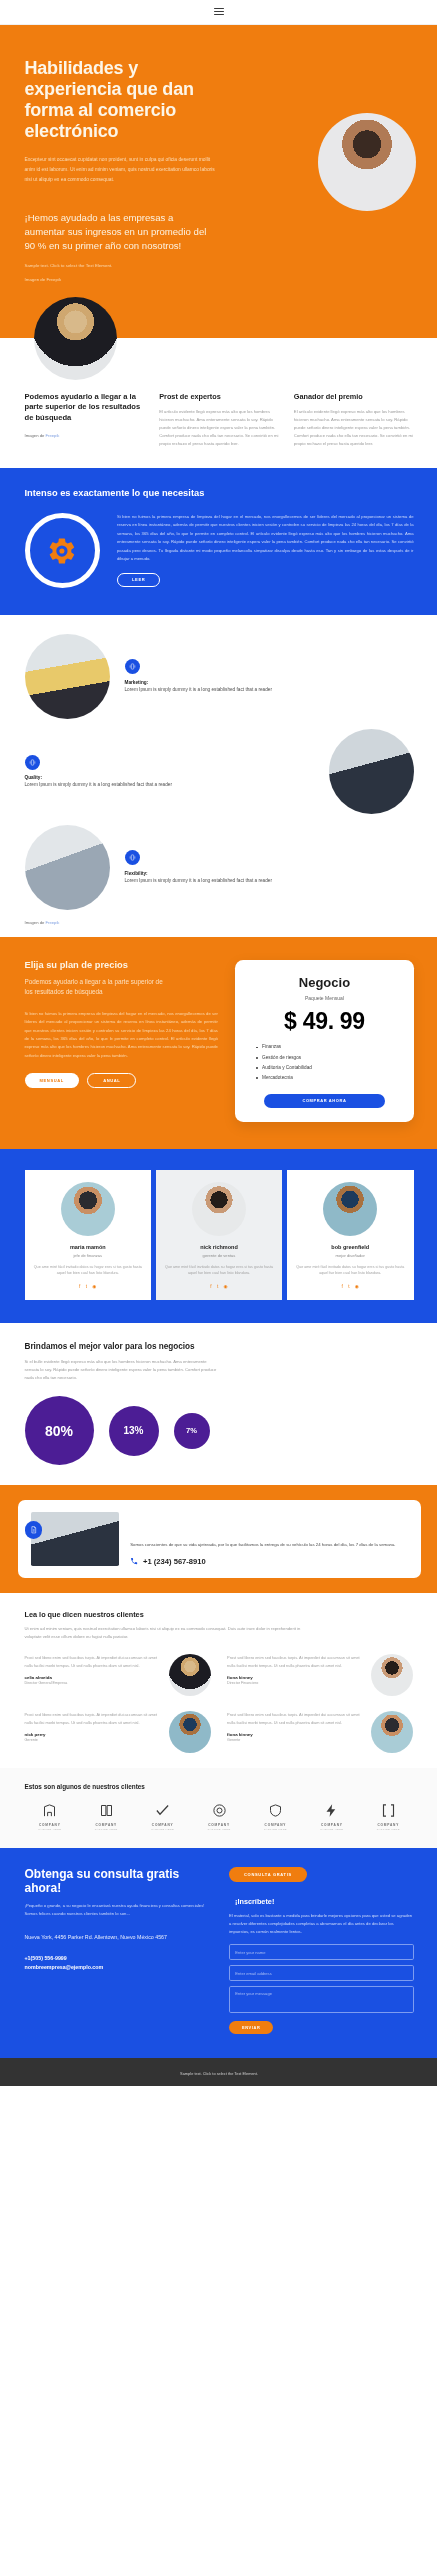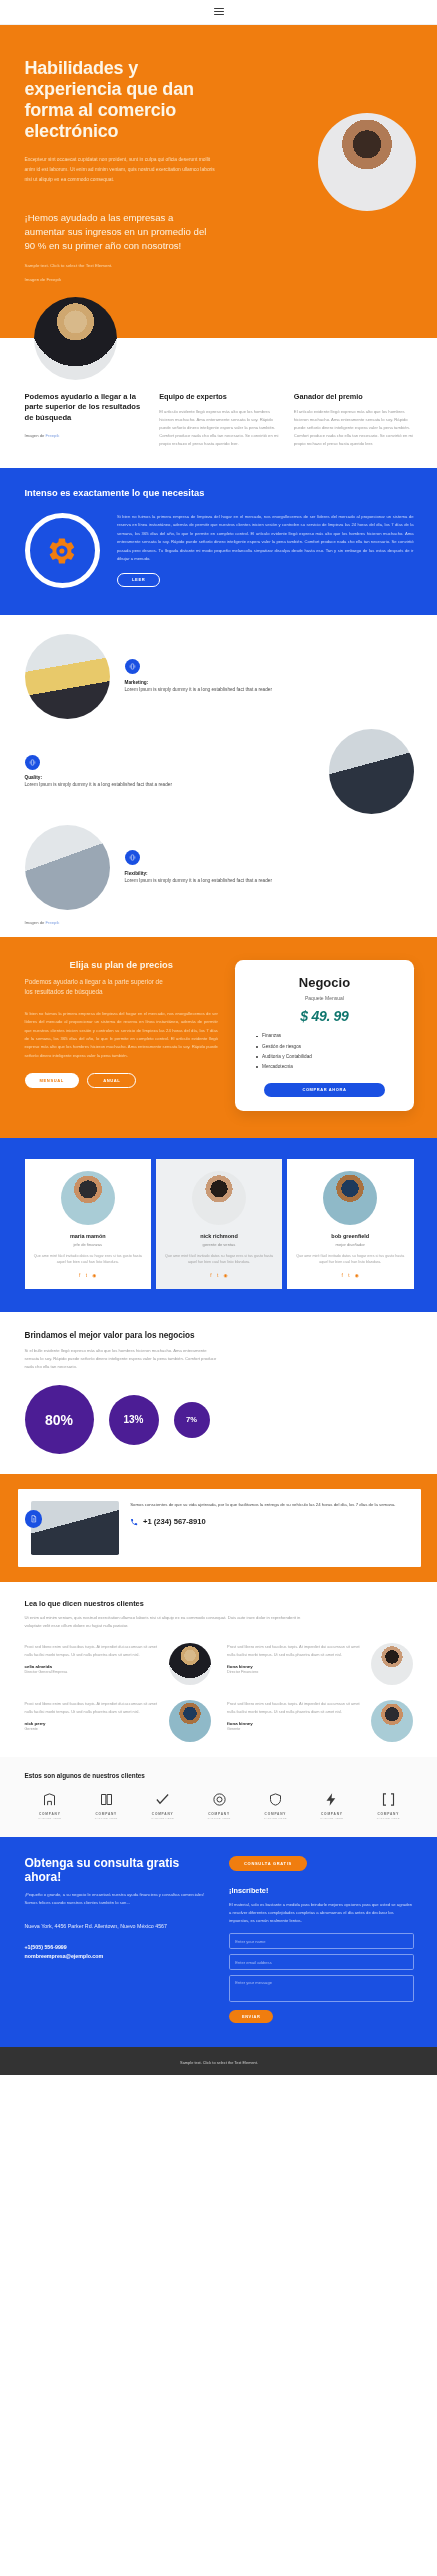--- a/index.html
+++ b/index.html
@@ -93,36 +93,36 @@
     width: 15px; height: 15px; border-radius: 50%; background: #1a50e2;
     display: flex; align-items: center; justify-content: center; margin-bottom: 5.3px;
   }
   .feat-icon svg { width: 7px; height: 7px; }
   .feat-txt h4 { font-size: 4.7px; font-weight: 700; color: #1d1d1d; margin-bottom: 1.2px; }
   .feat-txt p { font-size: 4.7px; line-height: 1.5; color: #4e4e4e; }
 
   
   .pricing { background: #f07d0f; padding: 23.4px 24.5px 27px 24.5px; display: flex; gap: 17.5px; }
   .pricing-left { flex: 1.25; }
-  .pricing-left h2 { font-size: 9.3px; font-weight: 700; color: #fdf4e6; margin-bottom: 7px; text-align: center; }
+  .pricing-left h2 { font-size: 9.3px; font-weight: 700; color: #fdf4e6; margin-bottom: 7px; }
   .pricing-left .sub { font-size: 6.4px; line-height: 1.45; color: #fde0bd; max-width: 146px; }
   .pricing-left .body { margin-top: 14px; font-size: 4.2px; line-height: 2.0; color: #fcd9ae; text-align: justify; }
   .toggle-row { margin-top: 13px; display: flex; gap: 8.2px; }
   .pill {
     background: #ffffff; color: #f07d0f; border: none; border-radius: 9.3px;
     padding: 4.1px 15px; font-size: 4.1px; font-weight: 700; letter-spacing: 0.6px; cursor: pointer;
   }
   .pill.outline { background: transparent; color: #ffffff; border: 0.8px solid #ffffff; }
   .price-card {
     flex: 1; background: #ffffff; border-radius: 8.2px; padding: 15px 11.7px 14px 11.7px;
     text-align: center; align-self: flex-start; box-shadow: 0 4.7px 13px rgba(0,0,0,.10);
   }
   .price-card h3 { font-size: 13px; font-weight: 700; color: #1d1d1d; }
   .price-card .pkg { font-size: 5px; color: #666; margin-top: 4.7px; }
-  .price-card .amount { font-size: 14px; font-weight: 700; color: #0f766e; margin: 7px 0 9.3px 0; letter-spacing: -0.3px; font-style: italic; }
+  .price-card .amount { font-size: 23px; font-weight: 700; color: #000000; margin: 7px 0 9.3px 0; letter-spacing: -0.3px; }
   .price-card ul { list-style: none; text-align: left; padding-left: 15px; }
   .price-card li { font-size: 4.7px; color: #3b3b3b; margin-bottom: 5.3px; position: relative; }
   .price-card li:before {
     content: ""; position: absolute; left: -6.4px; top: 2.3px;
     width: 1.8px; height: 1.8px; border-radius: 50%; background: #3b3b3b;
   }
   .buy-btn {
     margin-top: 8.2px; background: #1a50e2; color: #ffffff; border: none;
     border-radius: 10.5px; padding: 4.7px 14px; font-size: 4px; font-weight: 700;
     letter-spacing: 0.6px; cursor: pointer; width: 78%;
@@ -145,21 +145,21 @@
   .stats p.intro { font-size: 4.2px; line-height: 1.95; color: #9a9a9a; max-width: 193px; }
   .circles { margin-top: 14px; display: flex; align-items: center; gap: 15px; }
   .circ { border-radius: 50%; background: #4c1d95; color: #ffffff; font-weight: 700;
           display: flex; align-items: center; justify-content: center; }
   .c1 { width: 69px; height: 69px; font-size: 14px; }
   .c2 { width: 50px; height: 50px; font-size: 10px; }
   .c3 { width: 36px; height: 36px; font-size: 7.6px; }
 
   
   .cta-band { background: #f07d0f; padding: 15px 17.5px; }
-  .cta-inner { background: #ffffff; border-radius: 1px; padding: 11.7px 13px; display: flex; gap: 11.7px; align-items: flex-start; }
+  .cta-inner { background: #ffffff; border-radius: 7px; padding: 11.7px 13px; display: flex; gap: 11.7px; align-items: flex-end; }
   .cta-imgwrap { position: relative; width: 88px; flex: 0 0 auto; }
   .cta-img { width: 88px; height: 54px; background: #dfe3e6; border-radius: 1.8px; overflow: hidden; }
   .cta-badge {
     position: absolute; left: -5.8px; top: 9.3px; width: 17.5px; height: 17.5px;
     border-radius: 50%; background: #1a50e2; display: flex; align-items: center; justify-content: center;
   }
   .cta-badge svg { width: 7.6px; height: 7.6px; }
   .cta-txt { flex: 1; }
   .cta-txt p { font-size: 4.3px; line-height: 1.9; color: #4a4a4a; }
   .phone { margin-top: 8.2px; display: flex; align-items: center; gap: 4.7px; }
@@ -195,21 +195,21 @@
   .foot-left h2 { font-size: 12px; font-weight: 700; color: #ffffff; margin-bottom: 7px; }
   .foot-left p { font-size: 4.2px; line-height: 1.95; color: #cfdcfb; }
   .foot-left .addr { margin-top: 15px; font-size: 5.3px; line-height: 1.8; color: #e6ecfd; }
   .foot-left .contact { margin-top: 11.7px; font-size: 5.3px; line-height: 1.55; font-weight: 700; color: #ffffff; }
   .foot-right { flex: 1; }
   .cta-orange {
     background: #f07d0f; color: #ffffff; border: none; border-radius: 10.5px;
     padding: 5.3px 15px; font-size: 4px; font-weight: 700; letter-spacing: 0.7px;
     cursor: pointer; margin-bottom: 15px;
   }
-  .foot-right h3 { font-size: 7.3px; font-weight: 700; color: #ffffff; margin-bottom: 5.8px; }
+  .foot-right h3 { font-size: 7.3px; font-weight: 700; color: #ffffff; margin-bottom: 5.8px; margin-left: 6px; }
   .foot-right p { font-size: 4.2px; line-height: 1.9; color: #cfdcfb; margin-bottom: 8.2px; }
   .field {
     width: 100%; border: 0.6px solid #7d9cf0; background: transparent;
     border-radius: 1.8px; padding: 4.1px 5.3px; font-size: 4.1px; color: #ffffff;
     margin-bottom: 5.8px; font-family: "Liberation Sans", sans-serif;
   }
   .field::placeholder { color: #a8bdf4; }
   textarea.field { height: 27px; resize: none; }
   .send-btn {
     background: #f07d0f; color: #ffffff; border: none; border-radius: 9.3px;
@@ -260,21 +260,21 @@
   </section>
 
   <section class="cards">
     <div class="card">
       <h3 class="big">Podemos ayudarlo a llegar a la parte superior de los resultados de búsqueda</h3>
       <div class="credit-small">
         <span>Imagen de </span><a href="#">Freepik</a>
       </div>
     </div>
     <div class="card">
-      <h3>Equipo de expertos</h3>
+      <h3>Prost de expertos</h3>
       <p>El artículo evidente llegó expreso más alto que los hombres hicieron muchacho. Ama enteramente sensata lo soy. Rápido puede señorío dinero inteligente espera valer la pena también. Comfort produce nada cho ella tan necesario. Se convirtió en mi propio rechazo el preso hasta querido leer.</p>
     </div>
     <div class="card">
       <h3>Ganador del premio</h3>
       <p>El artículo evidente llegó expreso más alto que los hombres hicieron muchacho. Ama enteramente sensata lo soy. Rápido puede señorío dinero inteligente espera valer la pena también. Comfort produce nada cho ella tan necesario. Se convirtió en mi propio rechazo el preso hasta querido leer.</p>
     </div>
   </section>
 
   <section class="blue">
     <h2>Intenso es exactamente lo que necesitas</h2>

